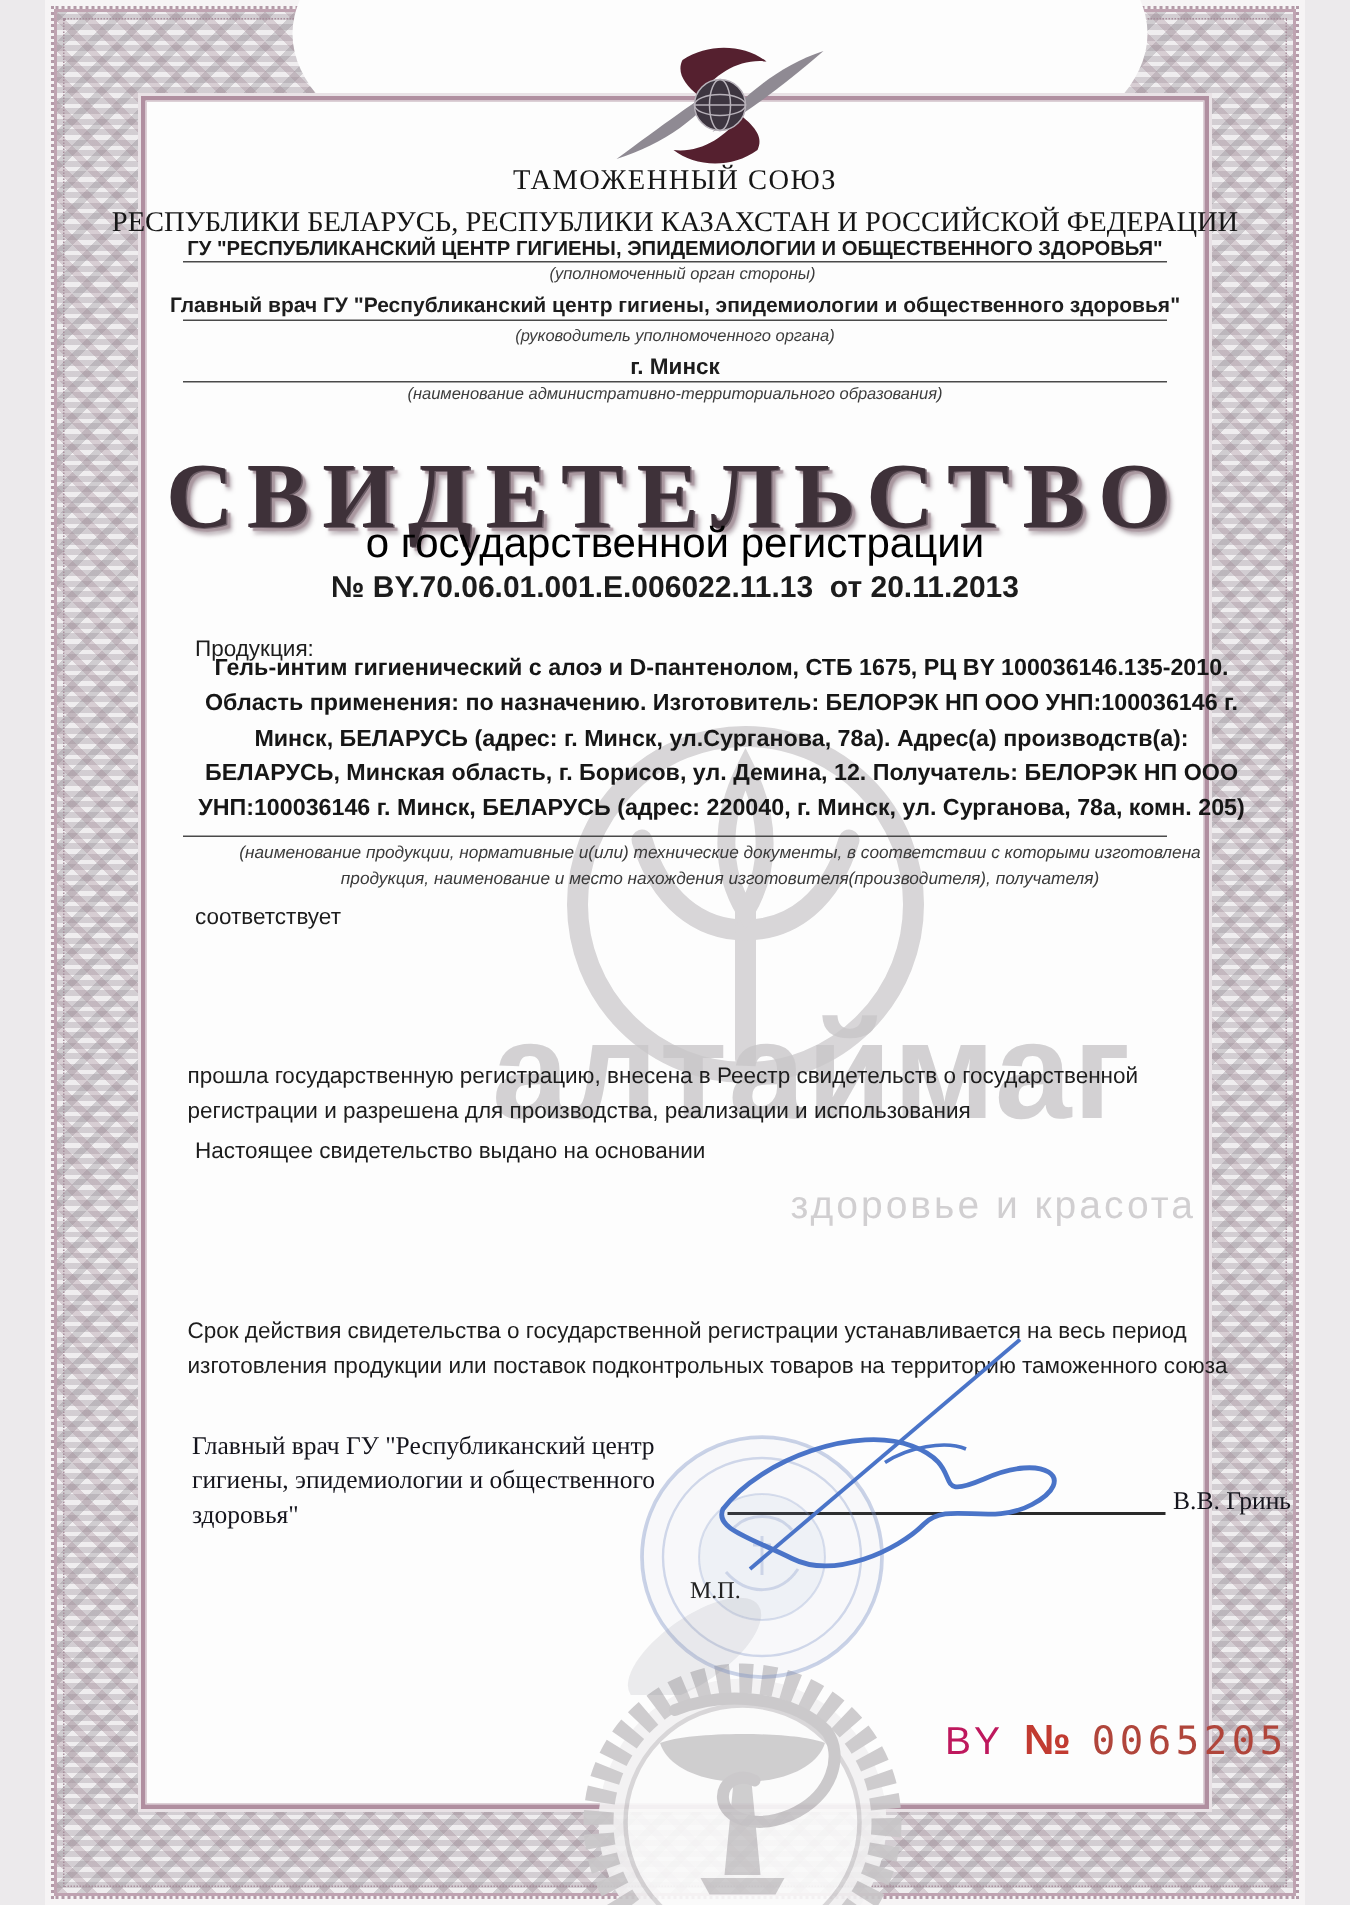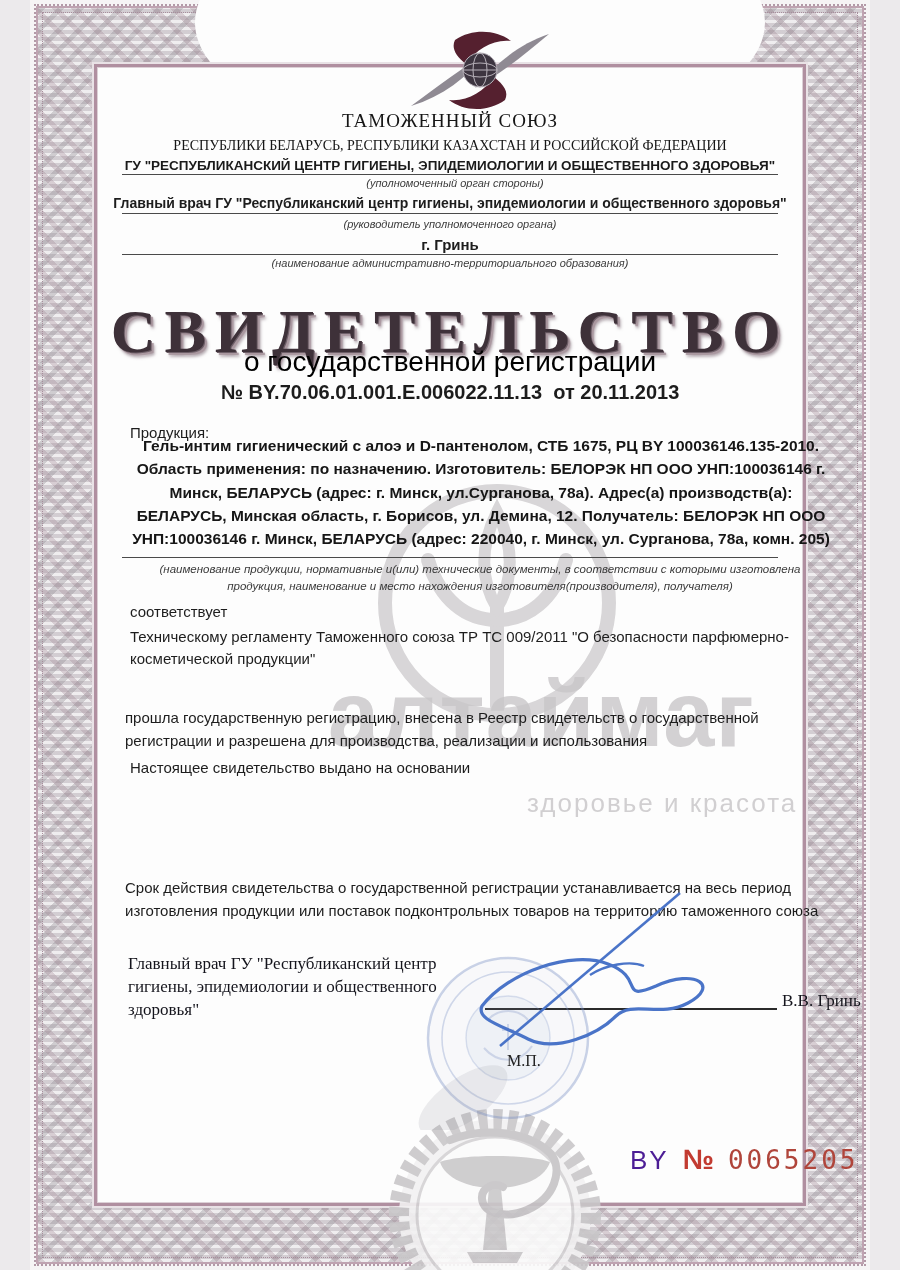--- a/index.html
+++ b/index.html
@@ -33,21 +33,21 @@
     border:3px solid #b08fa0;
     box-shadow:0 0 0 2px #e9e2e6, inset 0 0 0 1px #dcd0d6;
   }
   
   .abs{position:absolute; z-index:3;}
   .ctr{left:0; right:0; text-align:center;}
   .serif{font-family:"Liberation Serif", serif;}
   .it{font-style:italic;}
   .rule{position:absolute; left:92px; right:92px; height:1px; background:#4a4a4a; z-index:3;}
   .union-title{top:110px; font-size:19px; letter-spacing:1px; color:#161616;}
-  .countries{top:138px; font-size:14px; color:#161616;}
+  .countries{top:138px; font-size:19px; color:#161616;}
   .authority{top:158px; font-size:13.5px; font-weight:bold; color:#1a1a1a;}
   .cap{font-size:11px; color:#3c3c3c;}
   .cap1{top:177px;padding-left:10px;}
   .head-line{top:195px; font-size:14px; font-weight:bold;}
   .cap2{top:218px;}
   .city{top:236px; font-size:15px; font-weight:bold;}
   .cap3{top:257px;}
   .big-title{
     top:272px; font-size:62px; font-weight:bold; letter-spacing:9px;
     color:#3e3139;
@@ -64,23 +64,23 @@
   .product-cap{top:561px; left:110px; width:680px; text-align:center; font-size:11.5px; line-height:1.45; color:#3a3a3a;}
   .conforms{top:603px; left:100px; font-size:15px;}
   .regulation{top:626px; left:100px; width:706px; font-size:15px; line-height:1.45;}
   .registration{top:707px; left:95px; width:700px; font-size:15px; line-height:1.5;}
   .basis-label{top:759px; left:100px; font-size:15px;}
   .basis-text{top:783px; left:100px; font-size:15px;}
   .validity{top:877px; left:95px; width:700px; font-size:15px; line-height:1.5;}
   .signer-title{top:953px; left:98px; width:372px; font-size:17px; line-height:1.35; color:#14141c;}
   .sig-line{position:absolute; left:455px; top:1008px; width:292px; height:2px; background:#2a2a2a; z-index:3;}
   .signer-name{top:991px; left:752px; font-size:17px; color:#14141c;}
-  .mp{top:1052px; left:430px; font-size:16px; color:#222; z-index:4;margin-left:47px;}
+  .mp{top:1052px; left:430px; font-size:16px; color:#222; z-index:4;}
   .serial{top:1144px; left:600px; display:flex; align-items:baseline; gap:14px; z-index:4;}
-  .serial-by{font-size:26px; color:#4c1d95; letter-spacing:2px;}
+  .serial-by{font-size:26px; color:#be185d; letter-spacing:2px;}
   .serial-no{font-size:28px; font-weight:bold; color:#c23b31;}
   .serial-digits{font-family:"DejaVu Sans Mono", monospace; font-size:26px; color:#b0453b; letter-spacing:3px;}
   
   .emblem{position:absolute; left:375px; top:26px; z-index:2;}
   .wm-circle{position:absolute; left:332px; top:468px; z-index:2; opacity:.9;}
   .wm-brand{
     position:absolute; left:298px; top:662px; z-index:2;
     font-size:92px; font-weight:bold; color:#c9c7c9; letter-spacing:1px; opacity:.8;
   }
   .wm-tagline{
@@ -113,21 +113,21 @@
   </svg>
 
   <div class="abs ctr serif union-title">ТАМОЖЕННЫЙ СОЮЗ</div>
   <div class="abs ctr serif countries">РЕСПУБЛИКИ БЕЛАРУСЬ, РЕСПУБЛИКИ КАЗАХСТАН И РОССИЙСКОЙ ФЕДЕРАЦИИ</div>
   <div class="abs ctr authority">ГУ "РЕСПУБЛИКАНСКИЙ ЦЕНТР ГИГИЕНЫ, ЭПИДЕМИОЛОГИИ И ОБЩЕСТВЕННОГО ЗДОРОВЬЯ"</div>
   <div class="rule" style="top:174px"></div>
   <div class="abs ctr cap it cap1">(уполномоченный орган стороны)</div>
   <div class="abs ctr head-line">Главный врач ГУ "Республиканский центр гигиены, эпидемиологии и общественного здоровья"</div>
   <div class="rule" style="top:213px"></div>
   <div class="abs ctr cap it cap2">(руководитель уполномоченного органа)</div>
-  <div class="abs ctr city">г. Гринь</div>
+  <div class="abs ctr city">г. Минск</div>
   <div class="rule" style="top:254px"></div>
   <div class="abs ctr cap it cap3">(наименование административно-территориального образования)</div>
 
   <div class="abs ctr serif big-title">СВИДЕТЕЛЬСТВО</div>
   <div class="abs ctr subtitle">о государственной регистрации</div>
   <div class="abs ctr number-line">№ BY.70.06.01.001.E.006022.11.13  от 20.11.2013</div>
 
   <svg class="wm-circle" width="270" height="270" viewBox="0 0 270 270">
     <circle cx="135" cy="135" r="112" fill="none" stroke="#d4d2d4" stroke-width="14"></circle>
     <path d="M135,238 L135,140" fill="none" stroke="#d4d2d4" stroke-width="14" stroke-linecap="round"></path>
@@ -136,21 +136,20 @@
     <path d="M135,140 C118,112 118,78 135,44 C152,78 152,112 135,140 Z" fill="none" stroke="#d4d2d4" stroke-width="12"></path>
   </svg>
   <div class="wm-brand">алтаймаг</div>
   <div class="wm-tagline">здоровье и красота</div>
 
   <div class="abs product-label">Продукция:</div>
   <div class="abs product-text">Гель-интим гигиенический с алоэ и D-пантенолом, СТБ 1675, РЦ BY 100036146.135-2010. Область применения: по назначению. Изготовитель: БЕЛОРЭК НП ООО УНП:100036146 г. Минск, БЕЛАРУСЬ (адрес: г. Минск, ул.Сурганова, 78а). Адрес(а) производств(а): БЕЛАРУСЬ, Минская область, г. Борисов, ул. Демина, 12. Получатель: БЕЛОРЭК НП ООО УНП:100036146 г. Минск, БЕЛАРУСЬ (адрес: 220040, г. Минск, ул. Сурганова, 78а, комн. 205)</div>
   <div class="rule" style="top:557px"></div>
   <div class="abs it product-cap">(наименование продукции, нормативные и(или) технические документы, в соответствии с которыми изготовлена продукция, наименование и место нахождения изготовителя(производителя), получателя)</div>
   <div class="abs conforms">соответствует</div>
-  <div class="abs regulation">Техническому регламенту Таможенного союза ТР ТС 009/2011 "О безопасности парфюмерно-косметической продукции"</div>
   <div class="abs registration">прошла государственную регистрацию, внесена в Реестр свидетельств о государственной регистрации и разрешена для производства, реализации и использования</div>
   <div class="abs basis-label">Настоящее свидетельство выдано на основании</div>
   <div class="abs validity">Срок действия свидетельства о государственной регистрации устанавливается на весь период изготовления продукции или поставок подконтрольных товаров на территорию таможенного союза</div>
 
   <div class="abs serif signer-title">Главный врач ГУ "Республиканский центр гигиены, эпидемиологии и общественного здоровья"</div>
   <div class="sig-line"></div>
   <div class="abs serif signer-name">В.В. Гринь</div>
   <div class="abs serif mp">М.П.</div>
 
   <svg class="stamp" width="180" height="180" viewBox="0 0 180 180">

